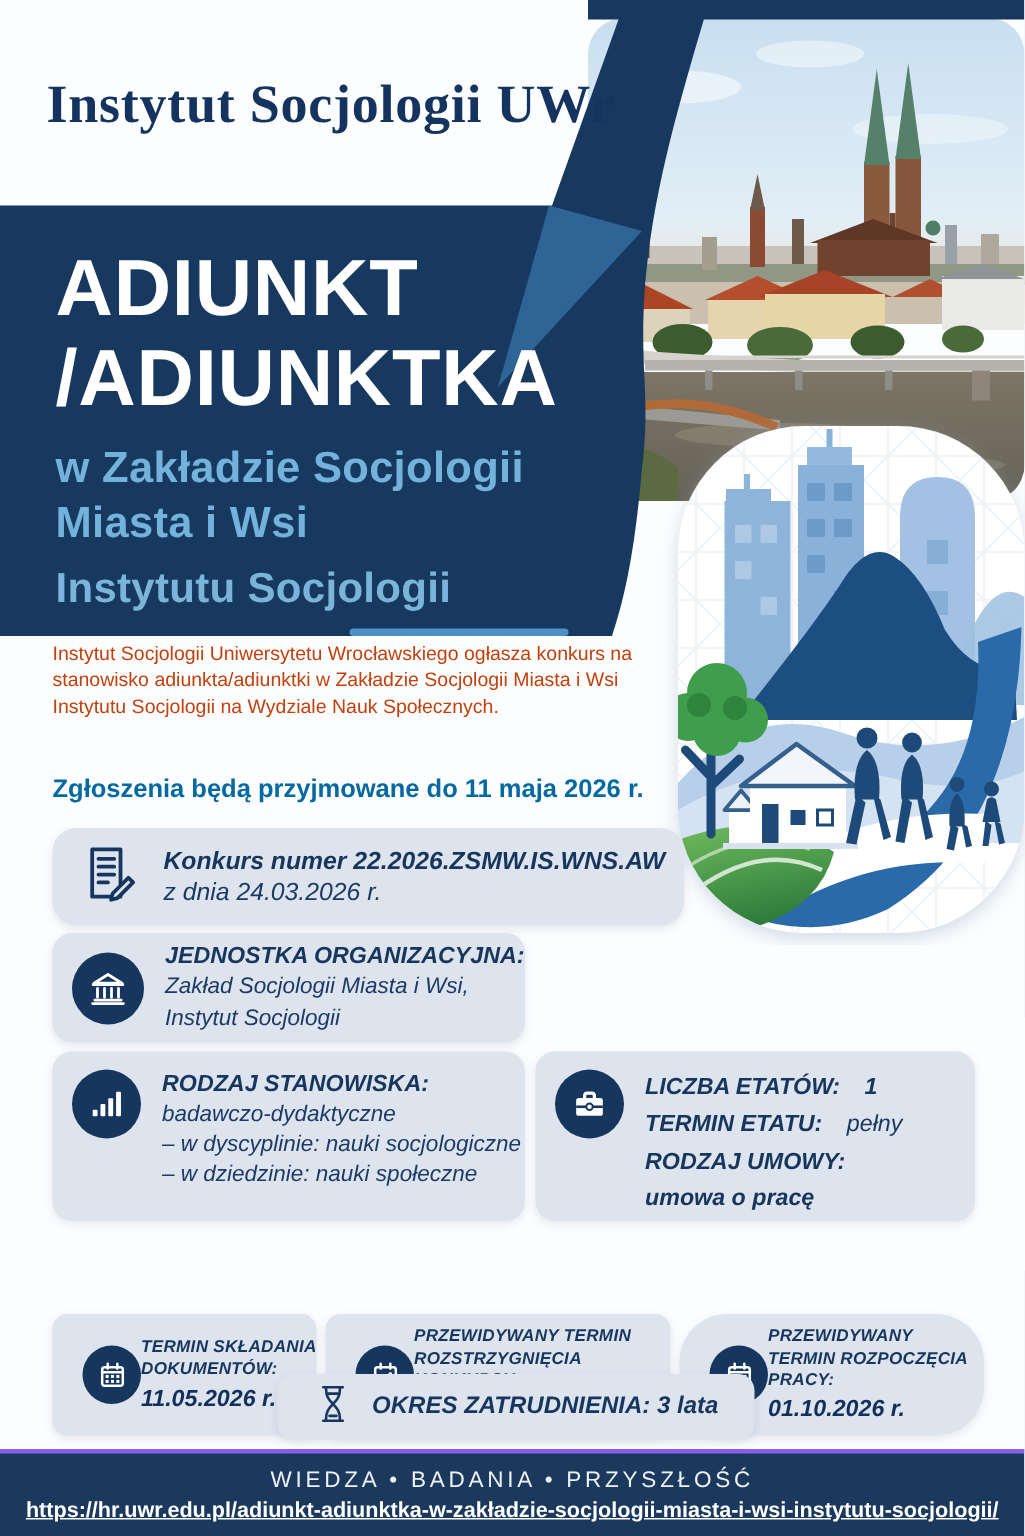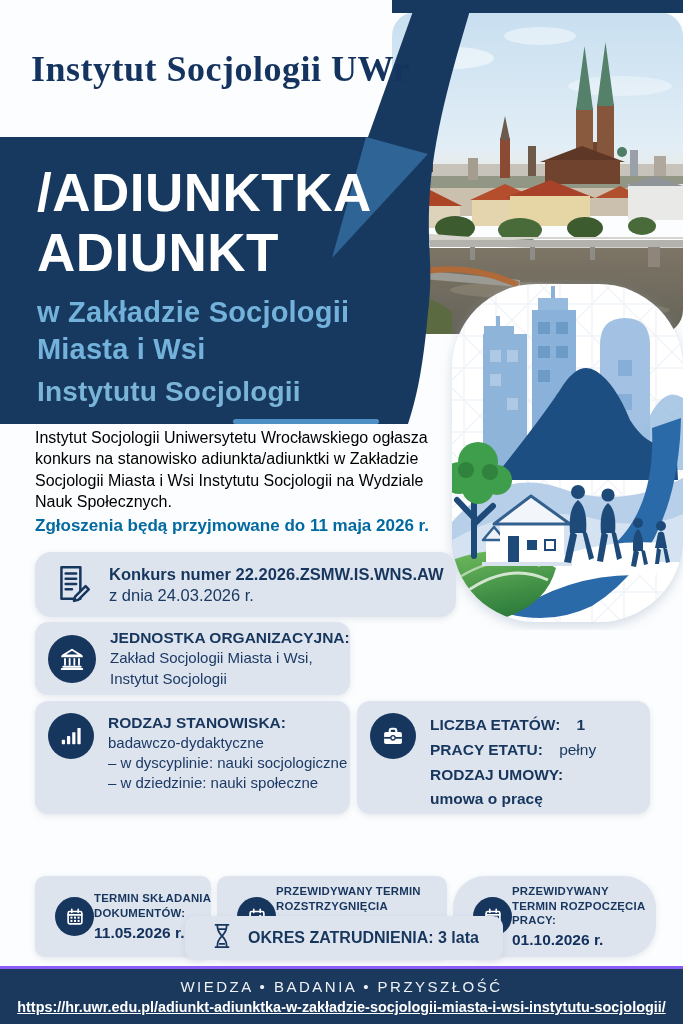--- a/index.html
+++ b/index.html
@@ -12,25 +12,25 @@
   .institute{position:absolute;left:31px;top:48px;margin:0;font-family:"Liberation Serif",serif;
     font-size:36px;font-weight:700;letter-spacing:.5px;color:#14335f;}
 
   .headline{position:absolute;left:37px;top:163px;width:380px;}
   .hl{font-size:53px;line-height:60px;font-weight:700;color:#ffffff;letter-spacing:.5px;}
   .subs{margin-top:11px;}
   .sub{font-size:29px;line-height:37px;font-weight:700;color:#73b2db;letter-spacing:.2px;}
   .sub3{margin-top:5px;font-size:28px;color:#7ab4d8;}
 
   .intro{position:absolute;left:35px;top:427px;width:420px;margin:0;
-    font-size:16px;line-height:1.34;color:#000000;}
+    font-size:13px;line-height:1.34;color:#c2410c;}
   .deadline-line{position:absolute;left:35px;top:516px;width:430px;margin:0;
     font-size:17px;font-weight:700;color:#0369a1;}
 
-  .lightbox{background:#dee4ee;border-radius:13px;box-shadow:0 2px 6px rgba(80,100,135,.14);}
+  .lightbox{background:#dee4ee;border-radius:13px;box-shadow:0 2px 6px rgba(80,100,135,.14);font-style:italic;}
 
   .contest-box{position:absolute;left:35px;top:552px;width:421px;height:65px;border-radius:16px;
     display:flex;align-items:center;gap:15px;padding-left:17px;box-sizing:border-box;}
   .cb1{font-size:16.5px;font-weight:700;color:#17365e;}
   .cb2{font-size:16.5px;color:#1b3a63;margin-top:2px;}
 
   .icon-circle{flex:0 0 auto;display:flex;align-items:center;justify-content:center;
     background:#17365e;border-radius:50%;}
   .c48{width:48px;height:48px;} .c46{width:46px;height:46px;} .c39{width:39px;height:39px;}
 
@@ -235,22 +235,22 @@
           <polygon points="657,547 655,564 659,564 661,550"></polygon>
             <polygon points="663,547 666,563 670,562 667,549"></polygon>
         </g>
       </g>
     </g>
   </svg>
 
   <h1 class="institute">Instytut Socjologii UWr</h1>
 
   <div class="headline">
+    <div class="hl">ADIUNKT</div>
     <div class="hl">/ADIUNKTKA</div>
-    <div class="hl">ADIUNKT</div>
     <div class="subs">
       <div class="sub">w Zakładzie Socjologii</div>
       <div class="sub">Miasta i Wsi</div>
       <div class="sub sub3">Instytutu Socjologii</div>
     </div>
   </div>
 
   <p class="intro">Instytut Socjologii Uniwersytetu Wrocławskiego ogłasza konkurs na stanowisko adiunkta/adiunktki w Zakładzie Socjologii Miasta i Wsi Instytutu Socjologii na Wydziale Nauk Społecznych.</p>
   <p class="deadline-line">Zgłoszenia będą przyjmowane do 11 maja 2026 r.</p>
 
@@ -310,21 +310,21 @@
         <rect x="3.8" y="12.9" width="16.4" height="1.6" fill="#17365e"></rect>
         <circle cx="12" cy="13.7" r="2" fill="#ffffff" stroke="#17365e" stroke-width="1.2"></circle>
       </svg>
     </span>
     <div class="terms">
       <div class="trow">
         <span class="tl">LICZBA ETATÓW:</span>
         <span class="tv tvb">1</span>
       </div>
       <div class="trow">
-        <span class="tl">PRACY ETATU:</span>
+        <span class="tl">TERMIN ETATU:</span>
         <span class="tv">pełny</span>
       </div>
       <div class="trow">
         <span class="tl">RODZAJ UMOWY:</span>
       </div>
       <div class="trow tvb">umowa o pracę</div>
     </div>
   </div>
 
   <div class="datebox lightbox db1">

